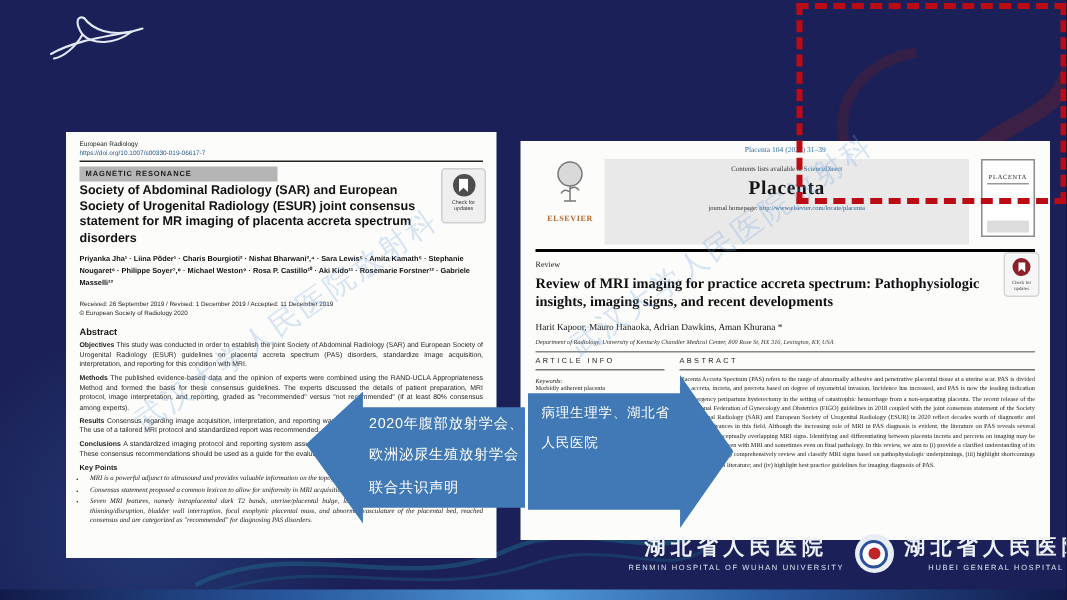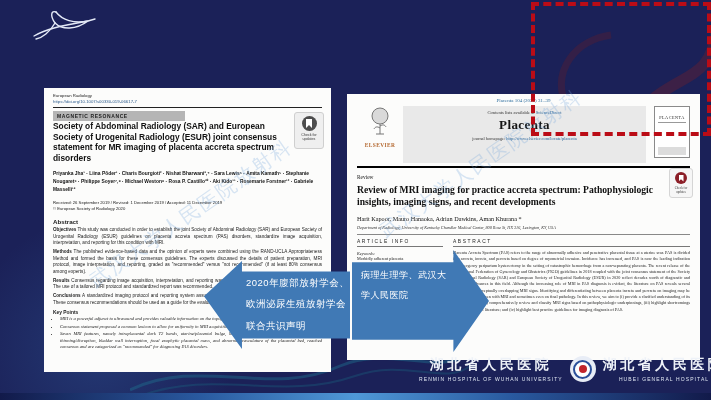--- a/index.html
+++ b/index.html
@@ -224,21 +224,21 @@
     </div>
   </div>
 
   <div class="wm" style="left:70px;top:200px;">武汉大学人民医院放射科</div>
   <div class="wm" style="left:360px;top:150px;">武汉大学人民医院放射科</div>
 
   <div class="arrow arrow-left">
     <div class="arrow-text">2020年腹部放射学会、欧洲泌尿生殖放射学会联合共识声明</div>
   </div>
   <div class="arrow arrow-right">
-    <div class="arrow-text">病理生理学、武汉大学人民医院</div>
+    <div class="arrow-text">病理生理学、湖北省人民医院</div>
   </div>
 
   <div class="dash-box"></div>
 
   <div class="footer">
     <div class="hosp">
       <div class="hosp-cn">湖北省人民医院</div>
       <div class="hosp-en">RENMIN HOSPITAL OF WUHAN UNIVERSITY</div>
     </div>
     <div class="emblem">

